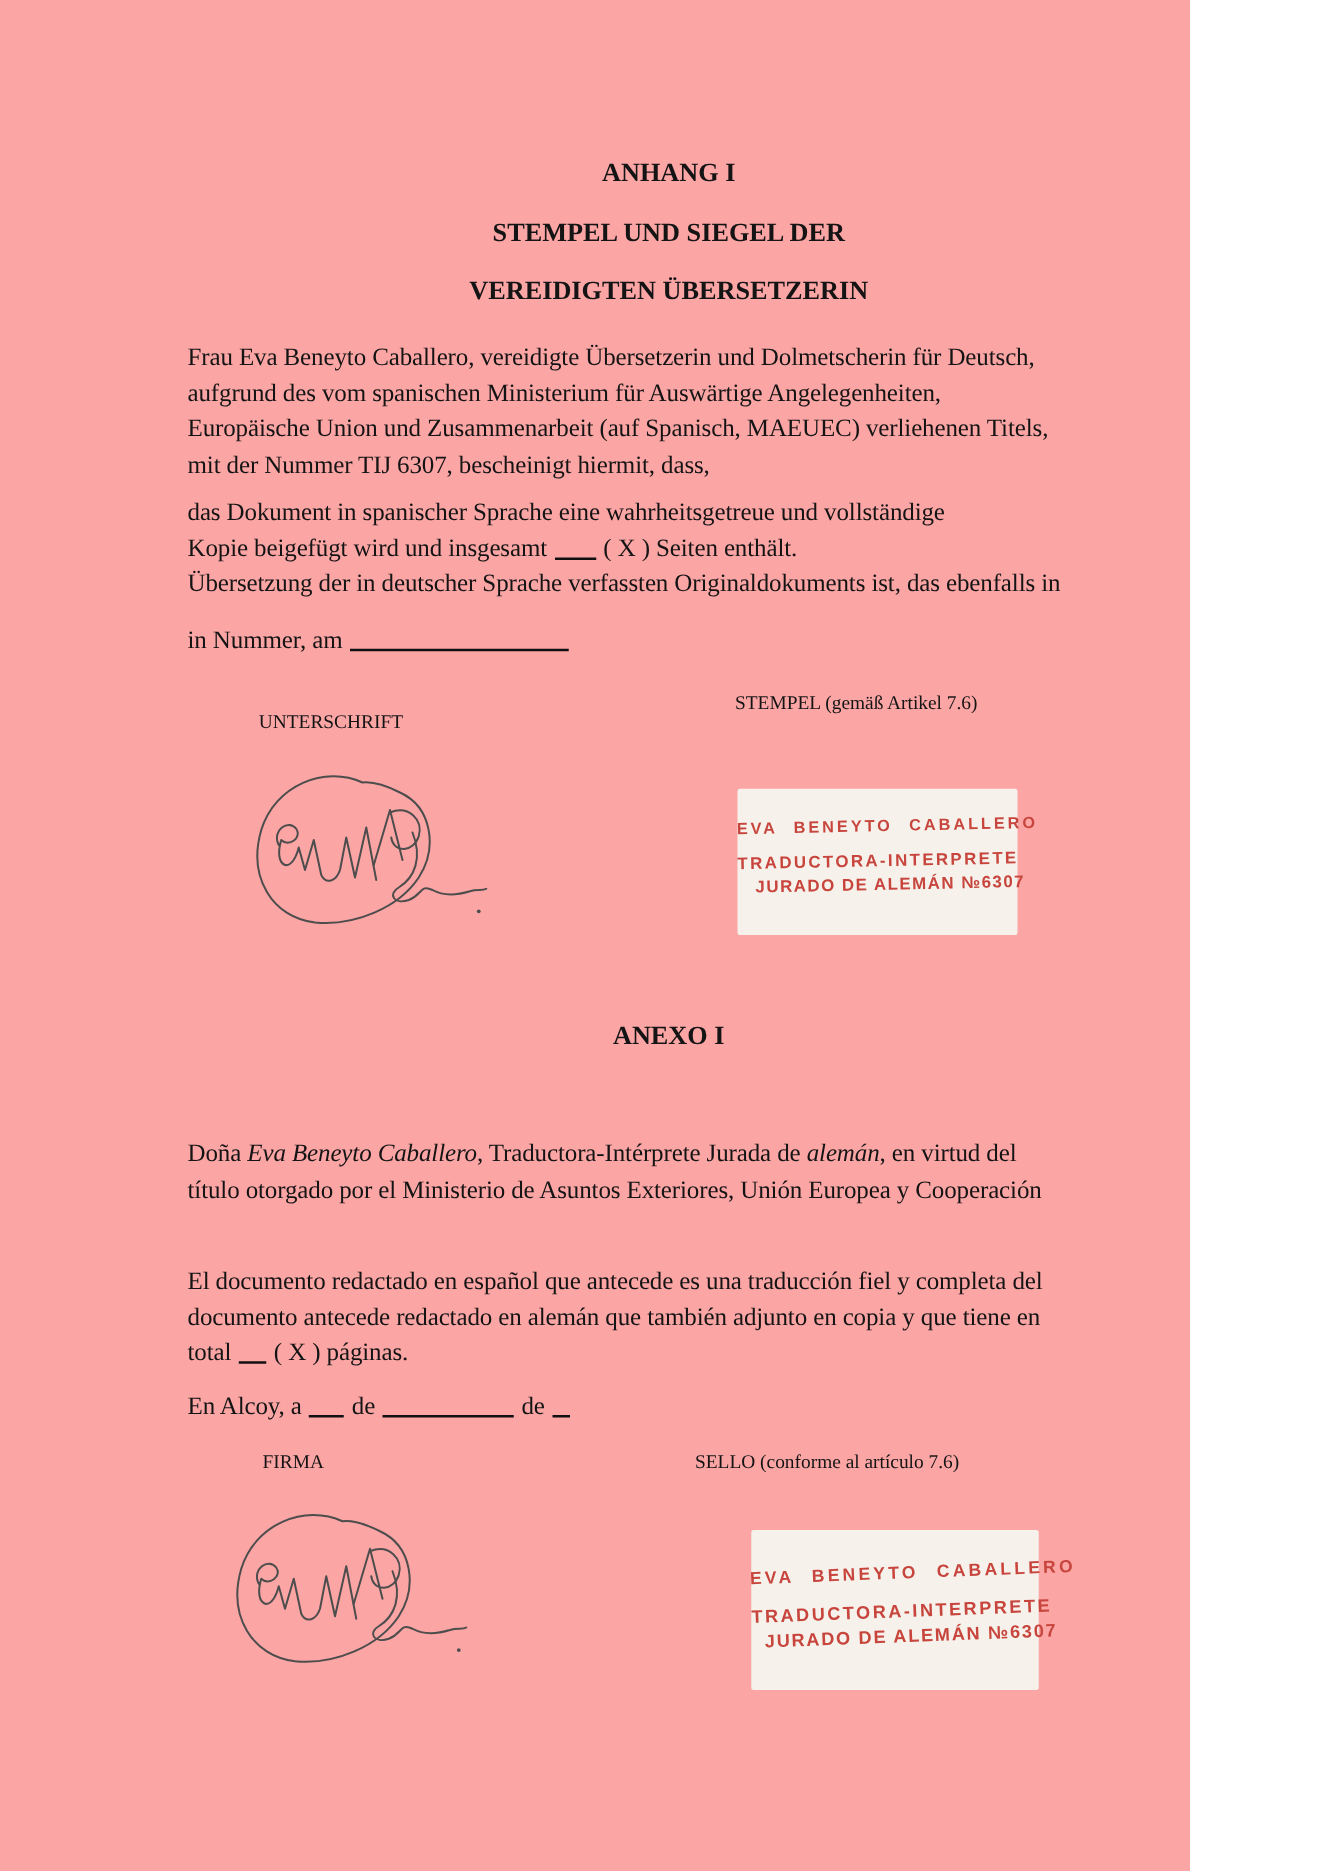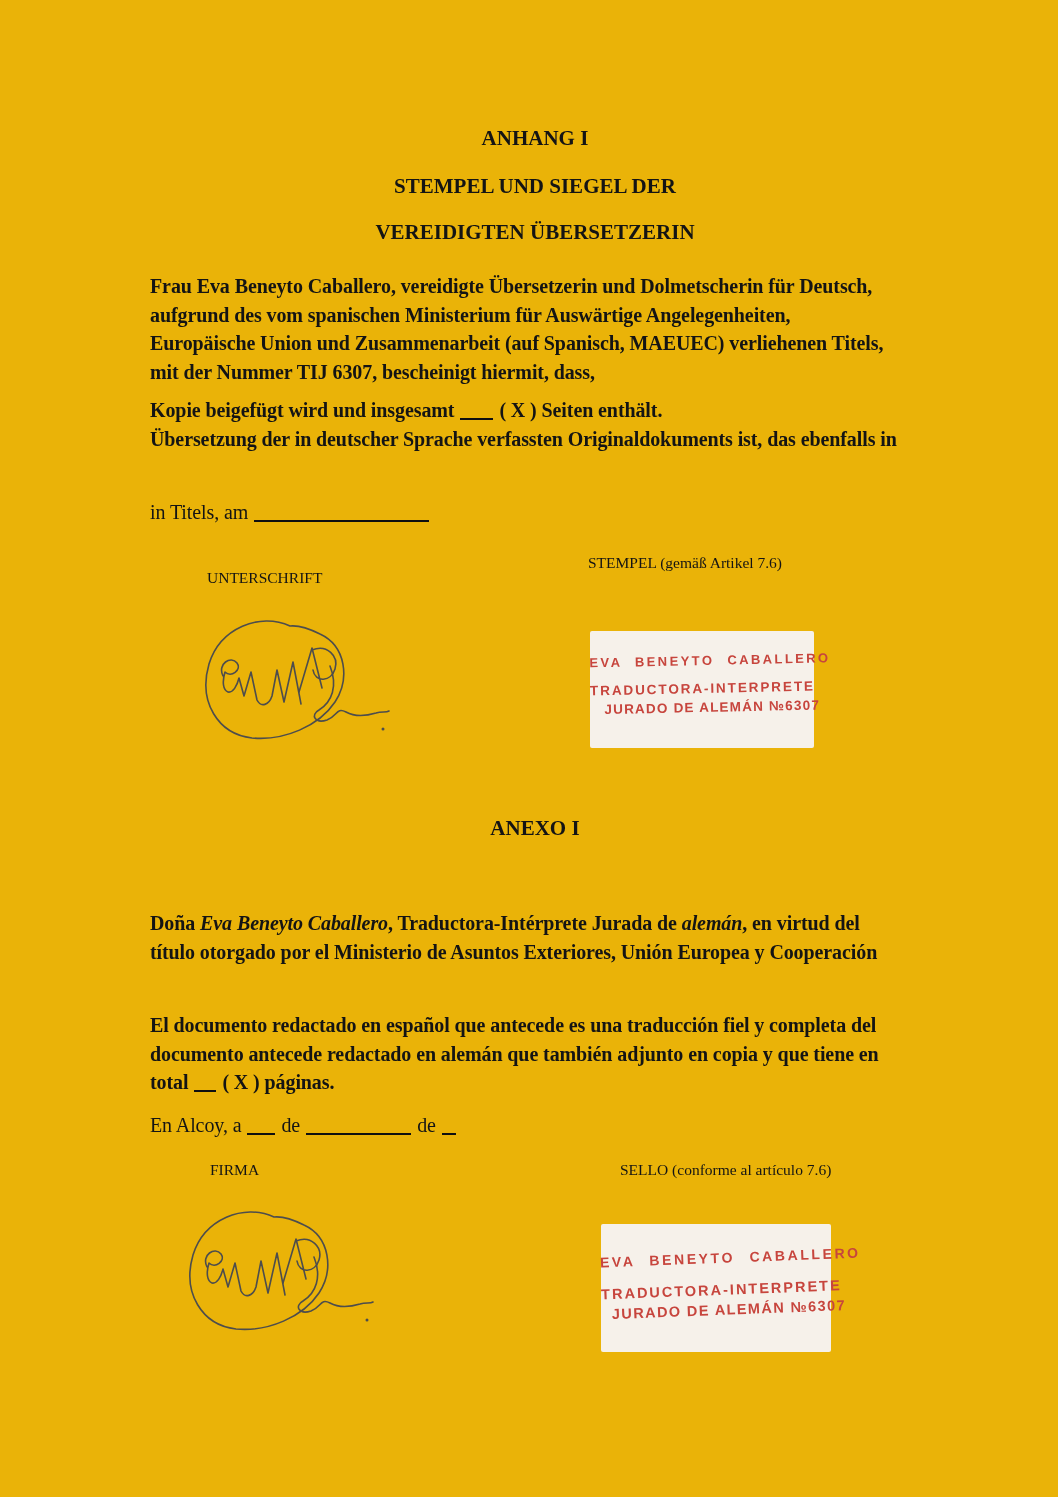--- a/index.html
+++ b/index.html
@@ -1,24 +1,24 @@
 <!DOCTYPE html>
 <html><head>
 <meta charset="utf-8">
 <style>
   html,body{margin:0;padding:0;background:#ffffff;}
   .page{
-    position:relative;width:1058px;height:1497px;background:#eab308;
+    position:relative;width:952px;height:1497px;background:#fca5a5;
     font-family:"Liberation Serif","DejaVu Serif",serif;color:#141414;overflow:hidden;
   }
   .h{position:absolute;left:150px;width:770px;text-align:center;font-weight:bold;
      font-size:21px;white-space:nowrap;}
   .para{position:absolute;left:150px;font-size:20px;line-height:28.5px;
         letter-spacing:-0.1px;white-space:nowrap;}
-  .ln{display:block;font-weight:bold;}
+  .ln{display:block;}
   .it{font-style:italic;}
   .blank{display:inline-block;border-bottom:2px solid #101010;height:0.85em;
          vertical-align:-3px;margin:0 6px;}
   .w175{width:175px;} .w105{width:105px;} .w33{width:33px;} .w28{width:28px;}
   .w22{width:22px;} .w14{width:14px;}
   .small-label{position:absolute;font-size:15.5px;white-space:nowrap;text-align:center;}
   .sig{position:absolute;}
   .stamp{position:absolute;border-radius:2px;}
   .stamp-inner{position:absolute;inset:0;font-family:"Liberation Sans","DejaVu Sans",sans-serif;
                font-weight:bold;}
@@ -42,28 +42,29 @@
   <div class="h" style="top:174px">STEMPEL UND SIEGEL DER</div>
 
   <div class="para" style="top:272px">
     <span class="ln">Frau Eva Beneyto Caballero, vereidigte Übersetzerin und Dolmetscherin für Deutsch,</span>
     <span class="ln">aufgrund des vom spanischen Ministerium für Auswärtige Angelegenheiten,</span>
     <span class="ln">Europäische Union und Zusammenarbeit (auf Spanisch, MAEUEC) verliehenen Titels,</span>
     <span class="ln">mit der Nummer TIJ 6307, bescheinigt hiermit, dass,</span>
   </div>
 
   <div class="para" style="top:396px">
+    <span class="ln">das Dokument in spanischer Sprache eine wahrheitsgetreue und vollständige</span>
     <span class="ln">
       <span>Kopie beigefügt wird und insgesamt</span><span class="blank w33"></span><span>( X ) Seiten enthält.</span>
     </span>
     <span class="ln">Übersetzung der in deutscher Sprache verfassten Originaldokuments ist, das ebenfalls in</span>
   </div>
 
   <div class="para" style="top:498px">
-    <span>in Titels, am</span><span class="blank w175"></span>
+    <span>in Nummer, am</span><span class="blank w175"></span>
   </div>
 
   <div class="small-label" style="left:207px;top:569px">UNTERSCHRIFT</div>
   <div class="small-label" style="left:588px;top:554px">STEMPEL (gemäß Artikel 7.6)</div>
 
   <svg class="sig" style="left:186px;top:610px" width="212" height="134" viewBox="0 0 212 134">
     <g fill="none" stroke="#4d4d4d" stroke-width="1.6" stroke-linecap="round" stroke-linejoin="round">
       <path d="M104 16 C 74 2, 34 18, 23 54 C 12 92, 32 124, 66 128 C 98 131, 133 116, 149 92 C 164 69, 160 36, 134 24 C 124 19, 113 15, 104 16"></path>
       <path d="M37 66 C 31 54, 45 45, 51 53 C 56 60, 45 68, 39 62 C 36 72, 37 80, 42 82 C 47 83, 51 76, 53 68 L 58 86 L 65 62 L 71 90 C 75 98, 83 95, 86 86 L 91 60 L 98 92 L 107 52 L 115 94"></path>
       <path d="M113 82 L 126 38 L 136 78 M126 40 C 141 34, 153 46, 149 59 C 145 72, 129 73, 127 60"></path>
@@ -95,21 +96,21 @@
     <span class="ln">
       <span>total</span><span class="blank w22"></span><span>( X ) páginas.</span>
     </span>
   </div>
 
   <div class="para" style="top:1111px">
     <span>En Alcoy, a</span><span class="blank w28"></span><span>de</span><span class="blank w105"></span><span>de</span><span class="blank w14"></span>
   </div>
 
   <div class="small-label" style="left:210px;top:1161px">FIRMA</div>
-  <div class="small-label" style="left:620px;top:1161px">SELLO (conforme al artículo 7.6)</div>
+  <div class="small-label" style="left:556px;top:1161px">SELLO (conforme al artículo 7.6)</div>
 
   <svg class="sig" style="left:170px;top:1201px" width="212" height="134" viewBox="0 0 212 134">
     <g fill="none" stroke="#4d4d4d" stroke-width="1.6" stroke-linecap="round" stroke-linejoin="round">
       <path d="M104 16 C 74 2, 34 18, 23 54 C 12 92, 32 124, 66 128 C 98 131, 133 116, 149 92 C 164 69, 160 36, 134 24 C 124 19, 113 15, 104 16"></path>
       <path d="M37 66 C 31 54, 45 45, 51 53 C 56 60, 45 68, 39 62 C 36 72, 37 80, 42 82 C 47 83, 51 76, 53 68 L 58 86 L 65 62 L 71 90 C 75 98, 83 95, 86 86 L 91 60 L 98 92 L 107 52 L 115 94"></path>
       <path d="M113 82 L 126 38 L 136 78 M126 40 C 141 34, 153 46, 149 59 C 145 72, 129 73, 127 60"></path>
       <path d="M144 56 C 152 76, 146 92, 133 100 C 124 105, 129 114, 141 110 C 152 106, 150 97, 160 102 C 169 107, 180 106, 190 103 C 196 101, 200 103, 203 101"></path>
       <circle cx="197" cy="119" r="1.5" fill="#4d4d4d" stroke="none"></circle>
     </g>
   </svg>

